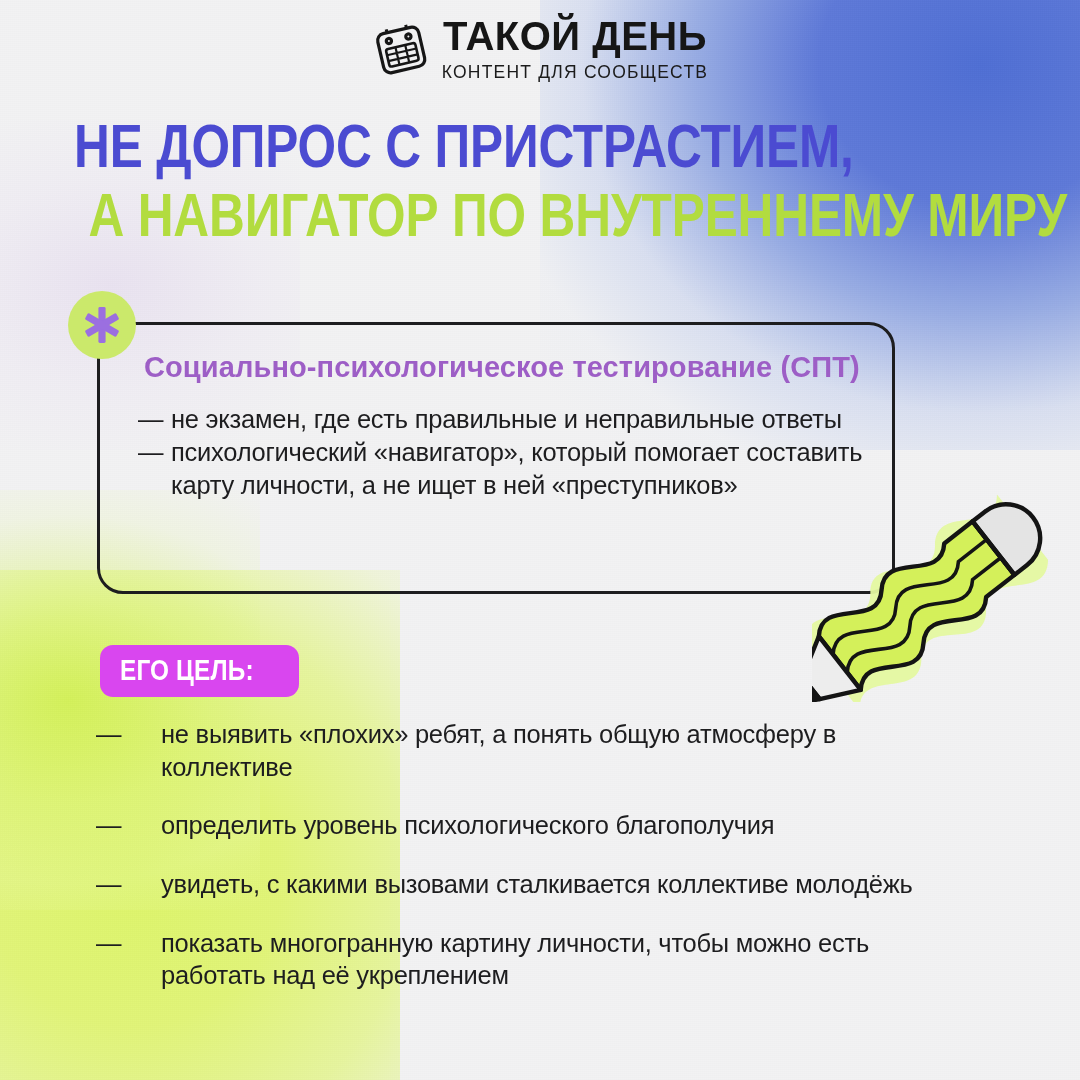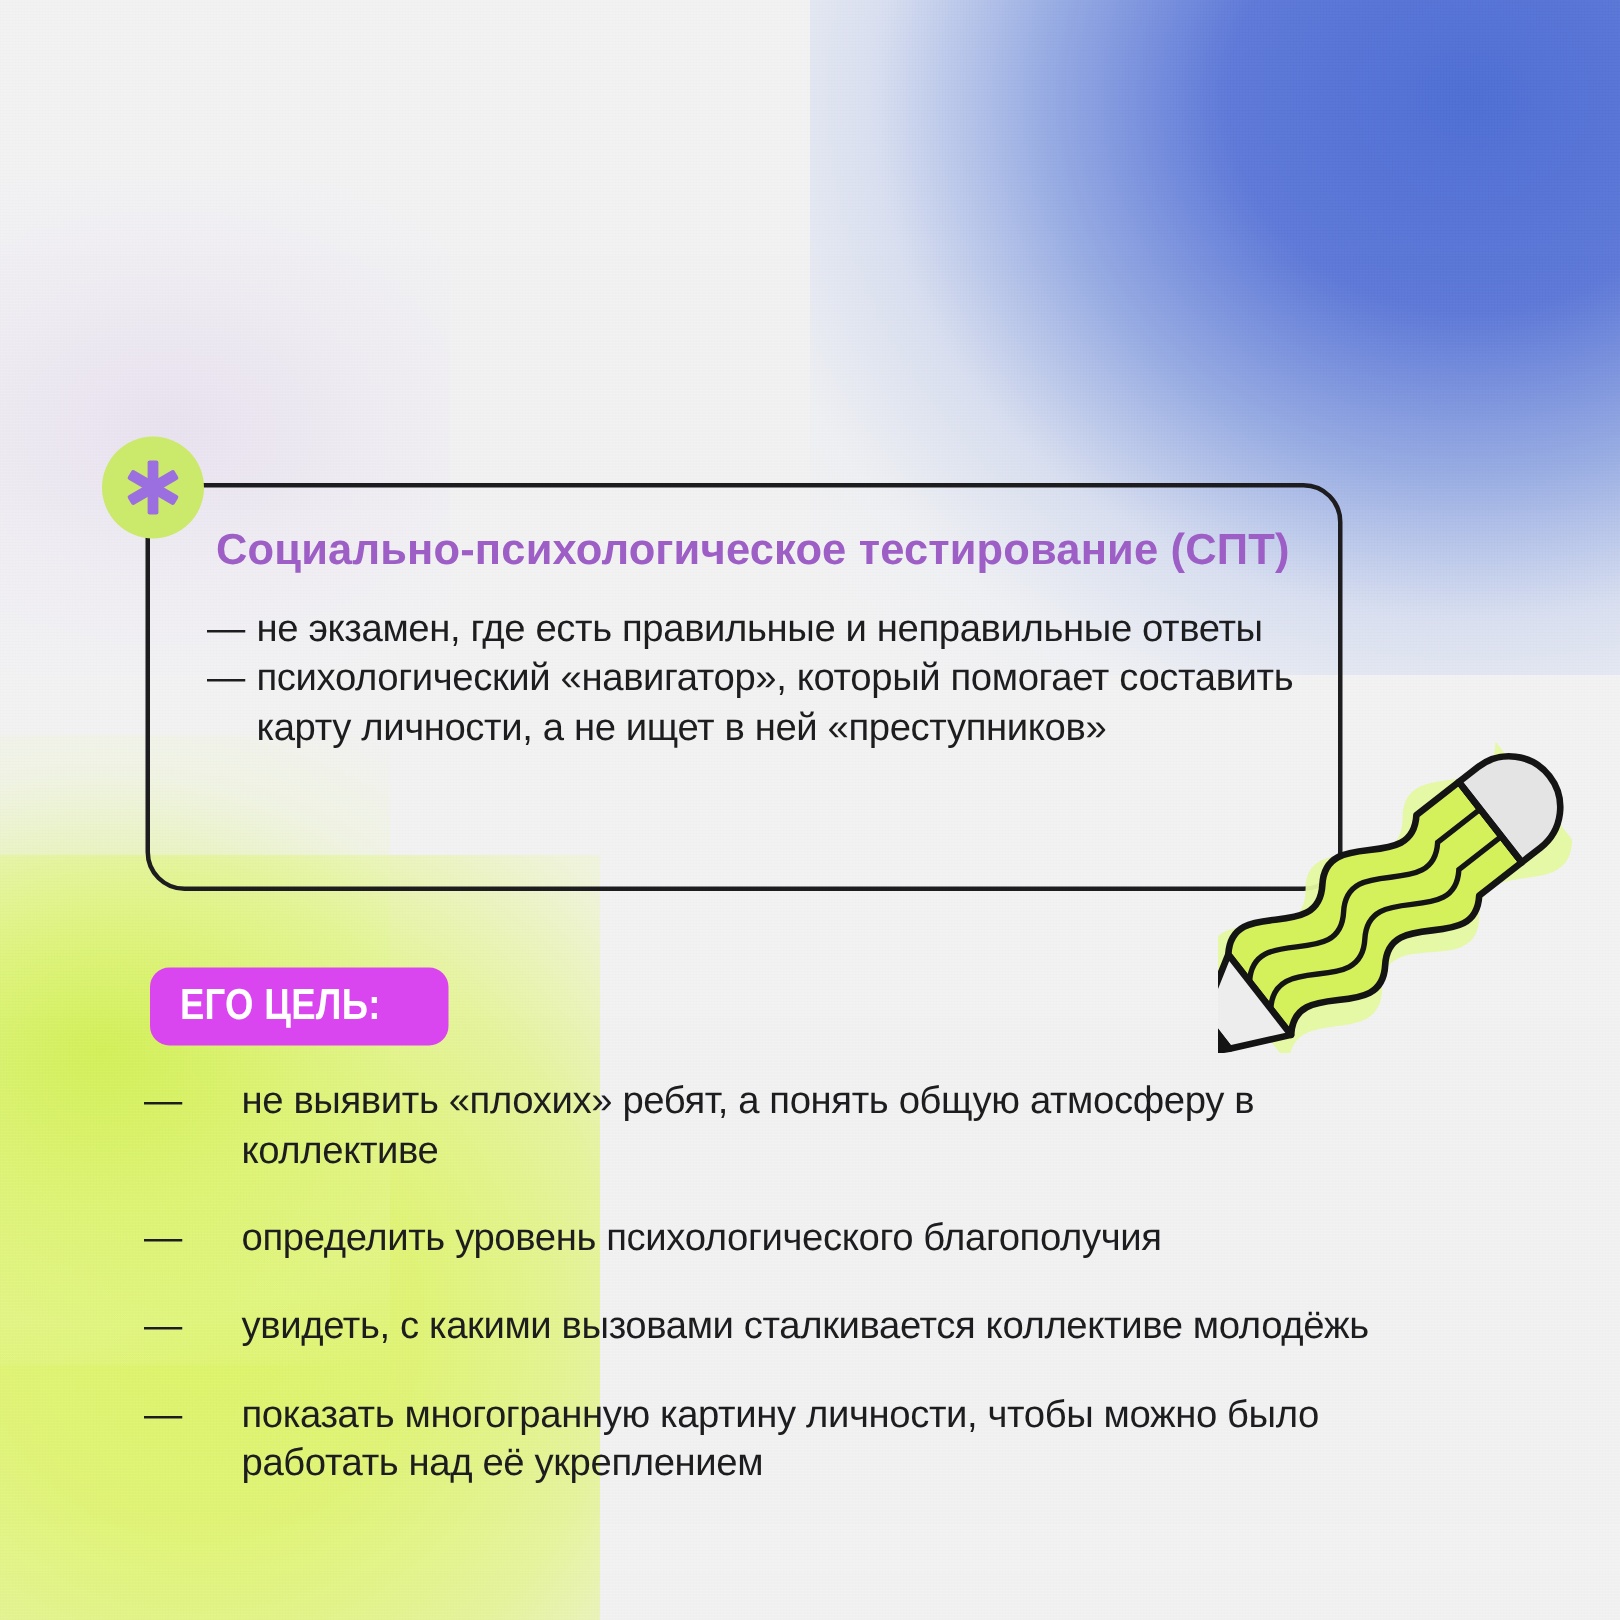--- a/index.html
+++ b/index.html
@@ -203,21 +203,45 @@
 <body>
 
 <div class="poster">
 
   <div class="glow glow-lilac"></div>
   <div class="glow glow-blue"></div>
   <div class="glow glow-green"></div>
   <div class="glow glow-green2"></div>
   <div class="grain"></div>
 
-
+  <div class="logo">
+    <div class="logo-inner">
+      <span class="logo-mark">
+        <svg viewBox="0 0 58 62" width="58" height="62" aria-hidden="true">
+          <g transform="rotate(-13 29 31)" fill="none" stroke="#161616" stroke-width="3.2">
+            <rect x="8" y="12" width="42" height="40" rx="7"></rect>
+            <circle cx="19" cy="20.5" r="2.6"></circle>
+            <circle cx="39" cy="20.5" r="2.6"></circle>
+            <path d="M19 12.5 V8.5 M39 12.5 V8.5" stroke-width="3"></path>
+            <rect x="14" y="28" width="30" height="18" rx="2.4" stroke-width="2.6"></rect>
+            <path d="M14 34 H44 M14 40 H44 M24 28 V46 M34 28 V46" stroke-width="2.2"></path>
+          </g>
+        </svg>
+      </span>
+      <span class="logo-text">
+        <span class="logo-title">ТАКОЙ ДЕНЬ</span>
+        <span class="logo-sub">КОНТЕНТ ДЛЯ СООБЩЕСТВ</span>
+      </span>
+    </div>
+  </div>
+
+  <div class="headline">
+    <div class="headline-line headline-1">НЕ ДОПРОС С ПРИСТРАСТИЕМ,</div>
+    <div class="headline-line headline-2">А НАВИГАТОР ПО ВНУТРЕННЕМУ МИРУ</div>
+  </div>
 
   <div class="asterisk-badge">
     <svg width="40" height="40" viewBox="0 0 40 40" aria-hidden="true">
       <g fill="#9b6fe0">
         <rect x="16.4" y="2" width="7.2" height="36" rx="1.4"></rect>
         <rect x="16.4" y="2" width="7.2" height="36" rx="1.4" transform="rotate(60 20 20)"></rect>
         <rect x="16.4" y="2" width="7.2" height="36" rx="1.4" transform="rotate(120 20 20)"></rect>
       </g>
     </svg>
   </div>
@@ -281,17 +305,17 @@
     <div class="goal-item">
       <span class="dash">—</span>
       <span class="txt">определить уровень психологического благополучия</span>
     </div>
     <div class="goal-item">
       <span class="dash">—</span>
       <span class="txt">увидеть, с какими вызовами сталкивается коллективе молодёжь</span>
     </div>
     <div class="goal-item">
       <span class="dash">—</span>
-      <span class="txt">показать многогранную картину личности, чтобы можно было работать над её укреплением</span>
+      <span class="txt">показать многогранную картину личности, чтобы можно есть работать над её укреплением</span>
     </div>
   </div>
 
 </div>
 
 </body></html>

